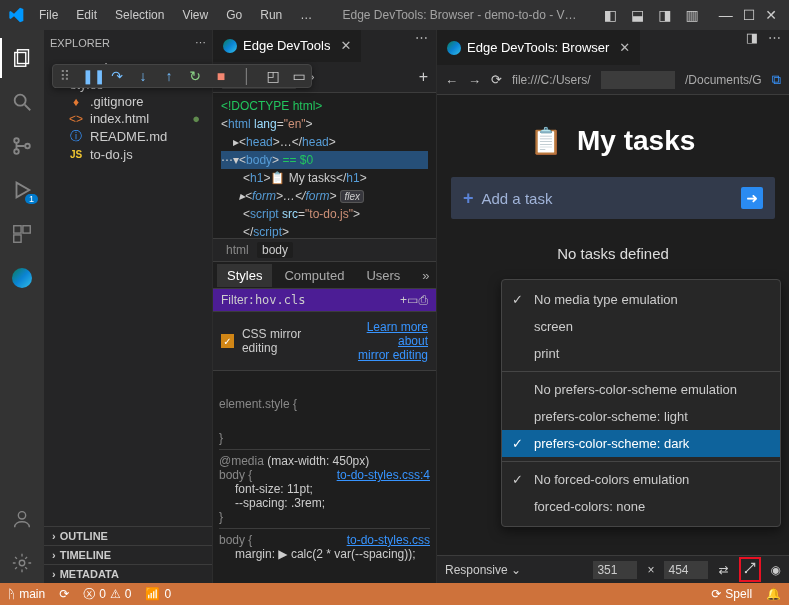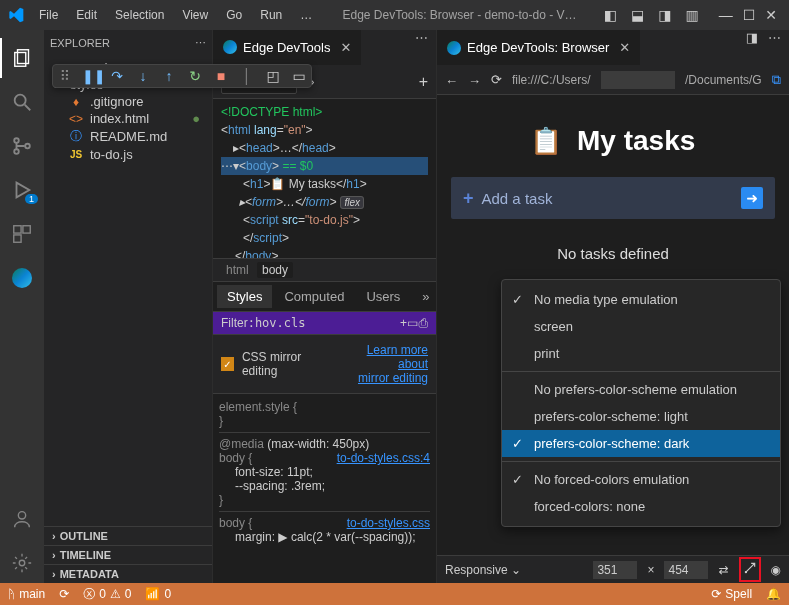--- a/index.html
+++ b/index.html
@@ -77,21 +77,21 @@
 
 .styles-tabs { display: flex; align-items: center; background: #1e1e1e; padding: 0 4px; border-bottom: 1px solid #3c3c3c; height: 30px; gap: 2px; }
 .styles-tab { padding: 4px 10px; color: #aaa; font-size: 13px; cursor: pointer; }
 .styles-tab.active { background: #333; color: #fff; }
 .filter-row { display: flex; align-items: center; gap: 0; padding: 4px 8px; background: #4c1d95; font-size: 12px; border-bottom: 1px solid #3c3c3c; }
 .filter-row .mono { font-family: Menlo, Consolas, monospace; }
 .mirror-row { display: flex; align-items: center; gap: 8px; padding: 8px; background: #252526; color: #ccc; font-size: 12px; border-bottom: 1px solid #3c3c3c; }
 .mirror-check { width: 14px; height: 14px; background: #d18616; display: flex; align-items: center; justify-content: center; color: #fff; font-size: 10px; }
 .link { color: #3794ff; text-decoration: underline; cursor: pointer; }
 .css-rules { font-family: Menlo, Consolas, monospace; font-size: 12px; padding: 6px 6px 40px 6px; overflow: hidden; }
-.css-rules .rule { margin: 0 0; }
+.css-rules .rule { margin: 20px 0; }
 .src-link { float: right; color: #3794ff; text-decoration: underline; }
 .kw { color: #888; }
 .val { color: #ccc; }
 
 
 .browser-toolbar { display: flex; align-items: center; gap: 10px; background: #252526; padding: 4px 8px; height: 30px; border-bottom: 1px solid #3c3c3c; }
 .url-prefix { color: #aaa; font-size: 12px; }
 .url-input { flex: 1; background: #3c3c3c; border: none; color: #ccc; padding: 2px 6px; font-size: 12px; min-width: 0; }
 .url-r { color: #aaa; font-size: 12px; }
 .browser-content { flex: 1; display: flex; flex-direction: column; align-items: stretch; padding: 30px 14px 0 14px; position: relative; }

